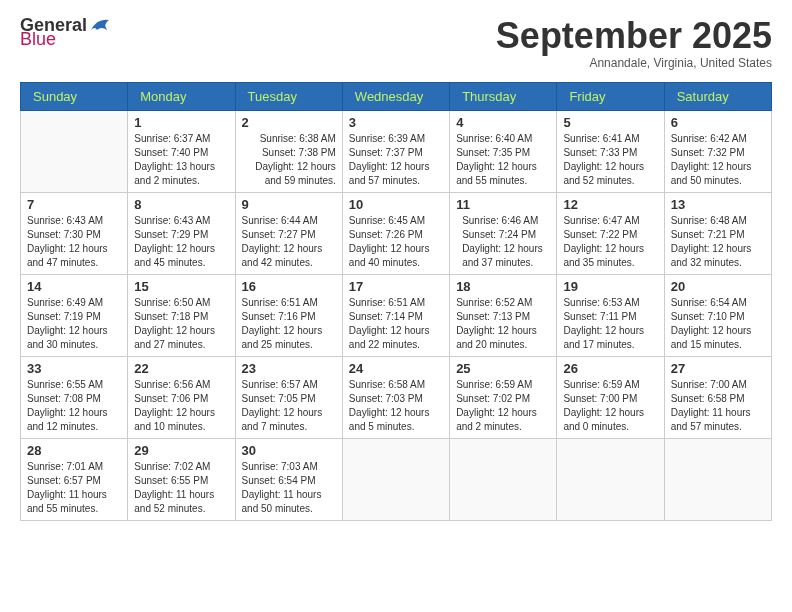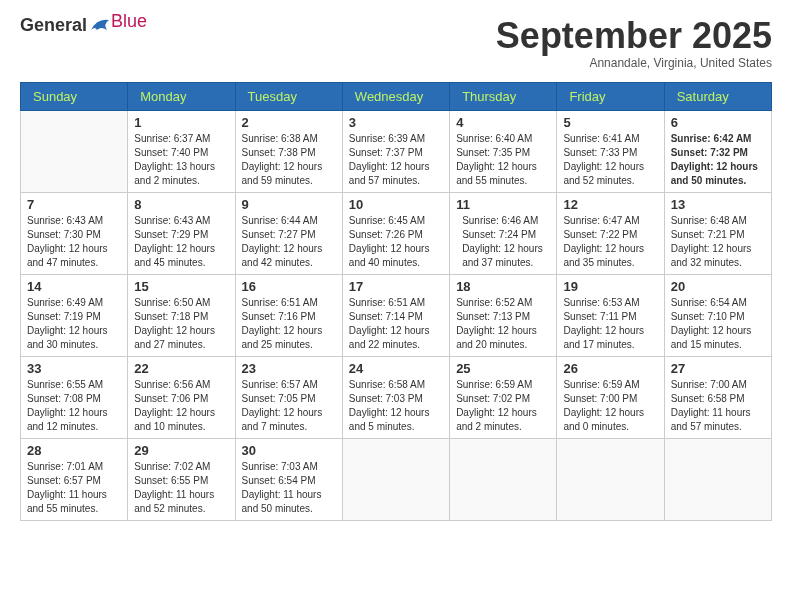--- a/index.html
+++ b/index.html
@@ -81,21 +81,21 @@
       font-size: 10px;
       line-height: 1.4;
       color: #333;
     }
   </style>
 </head>
 <body>
 
 <div class="header-area">
   <div class="logo">
-    <div style="display:flex; flex-direction:row; align-items:flex-start; line-height:1;">
+    <div style="display:flex; flex-direction:column; align-items:flex-start; line-height:1;">
       <div style="display:flex; align-items:center;">
         <span class="logo-text-general">General</span>
         <svg width="22" height="18" viewBox="0 0 22 18" style="margin-left:2px;">
           <path d="M2 14 Q8 2 20 4 Q14 8 18 14 Q12 10 8 14 Q6 10 2 14Z" fill="#2a6db5"></path>
         </svg>
       </div>
       <span class="logo-text-blue" style="margin-top:-4px;">Blue</span>
     </div>
   </div>
   <div class="title-area">
@@ -121,21 +121,21 @@
         <td class="empty"></td>
         <td>
           <span class="day-number">1</span>
           <div class="day-info" style="white-space: pre-line;">Sunrise: 6:37 AM
 Sunset: 7:40 PM
 Daylight: 13 hours
 and 2 minutes.</div>
         </td>
         <td>
           <span class="day-number">2</span>
-          <div class="day-info" style="white-space: pre-line;">Sunrise: 6:38 AM
+          <div class="day-info" style="white-space: pre-line; text-align: right;">Sunrise: 6:38 AM
 Sunset: 7:38 PM
 Daylight: 12 hours
 and 59 minutes.</div>
         </td>
         <td>
           <span class="day-number">3</span>
           <div class="day-info" style="white-space: pre-line;">Sunrise: 6:39 AM
 Sunset: 7:37 PM
 Daylight: 12 hours
 and 57 minutes.</div>
@@ -149,21 +149,21 @@
         </td>
         <td>
           <span class="day-number">5</span>
           <div class="day-info" style="white-space: pre-line;">Sunrise: 6:41 AM
 Sunset: 7:33 PM
 Daylight: 12 hours
 and 52 minutes.</div>
         </td>
         <td>
           <span class="day-number">6</span>
-          <div class="day-info" style="white-space: pre-line; font-weight: bold;">Sunrise: 6:42 AM
+          <div class="day-info" style="white-space: pre-line;">Sunrise: 6:42 AM
 Sunset: 7:32 PM
 Daylight: 12 hours
 and 50 minutes.</div>
         </td>
       </tr>
       <tr>
         <td>
           <span class="day-number">7</span>
           <div class="day-info" style="white-space: pre-line;">Sunrise: 6:43 AM
 Sunset: 7:30 PM

